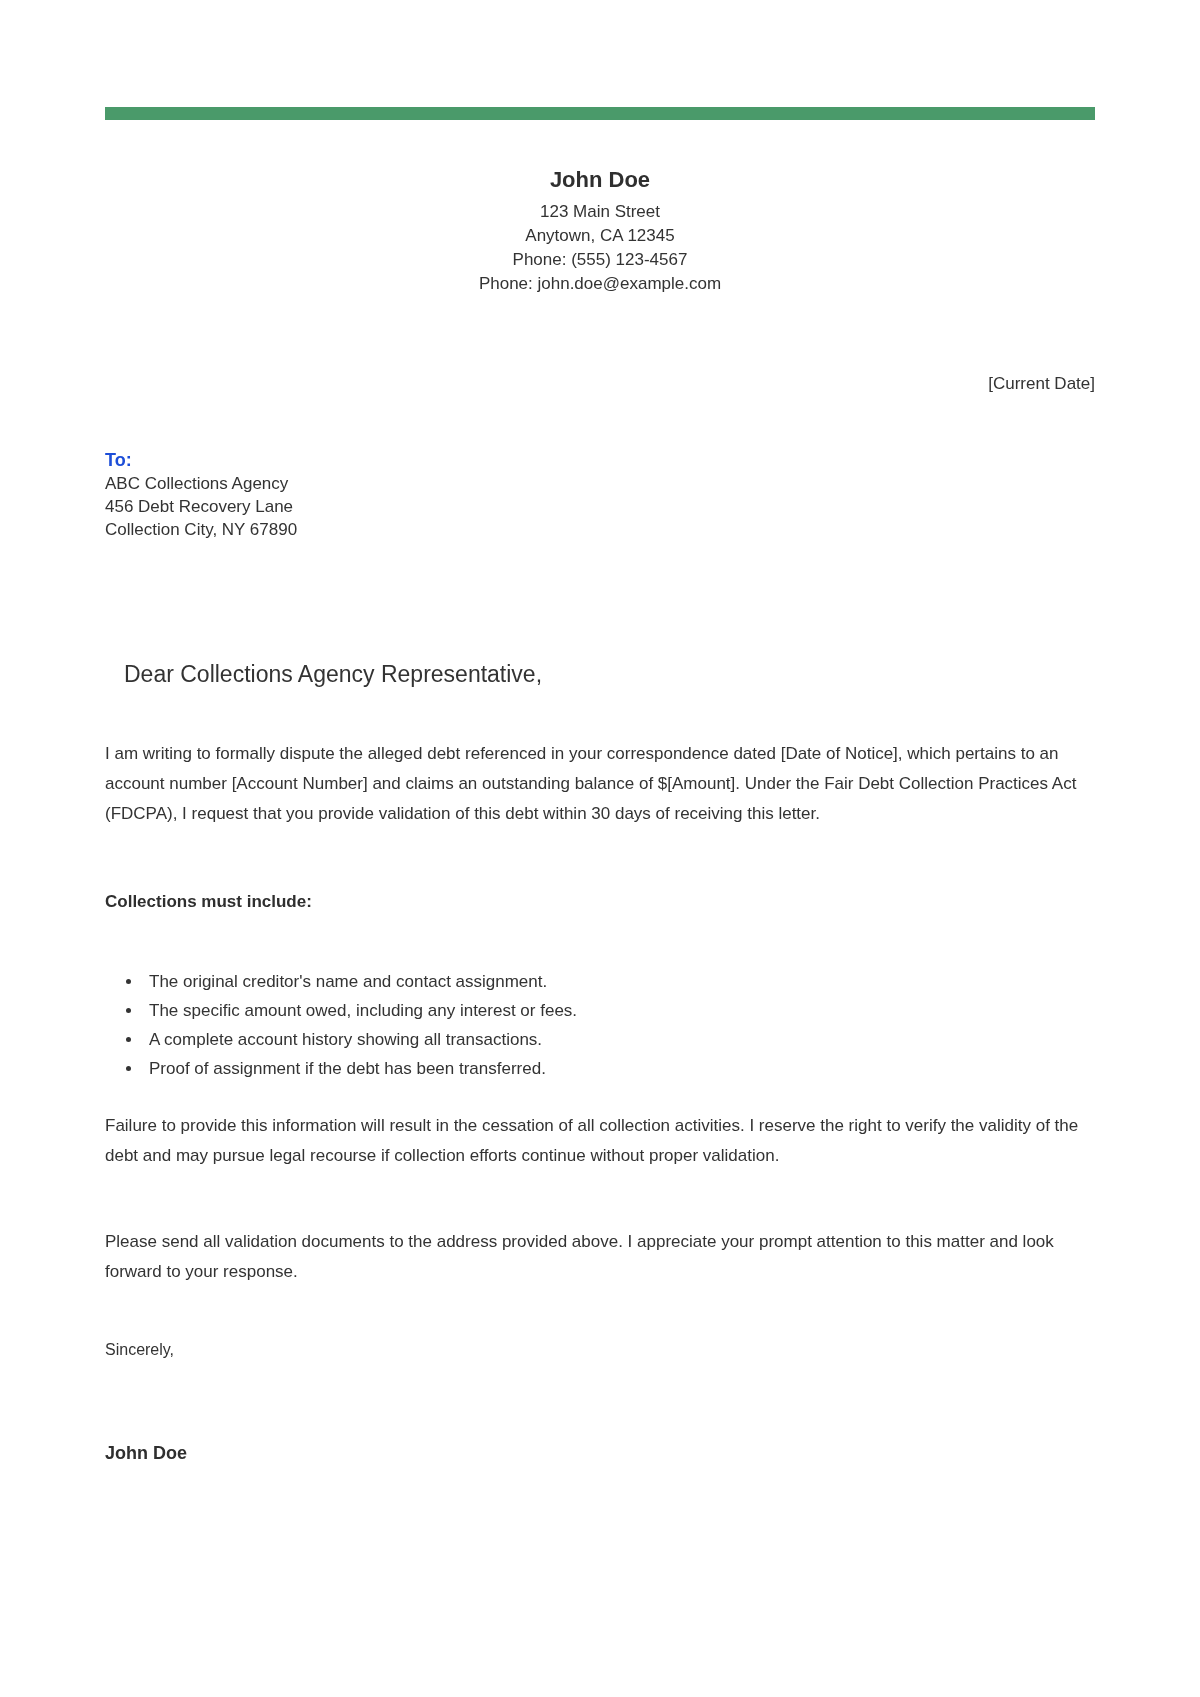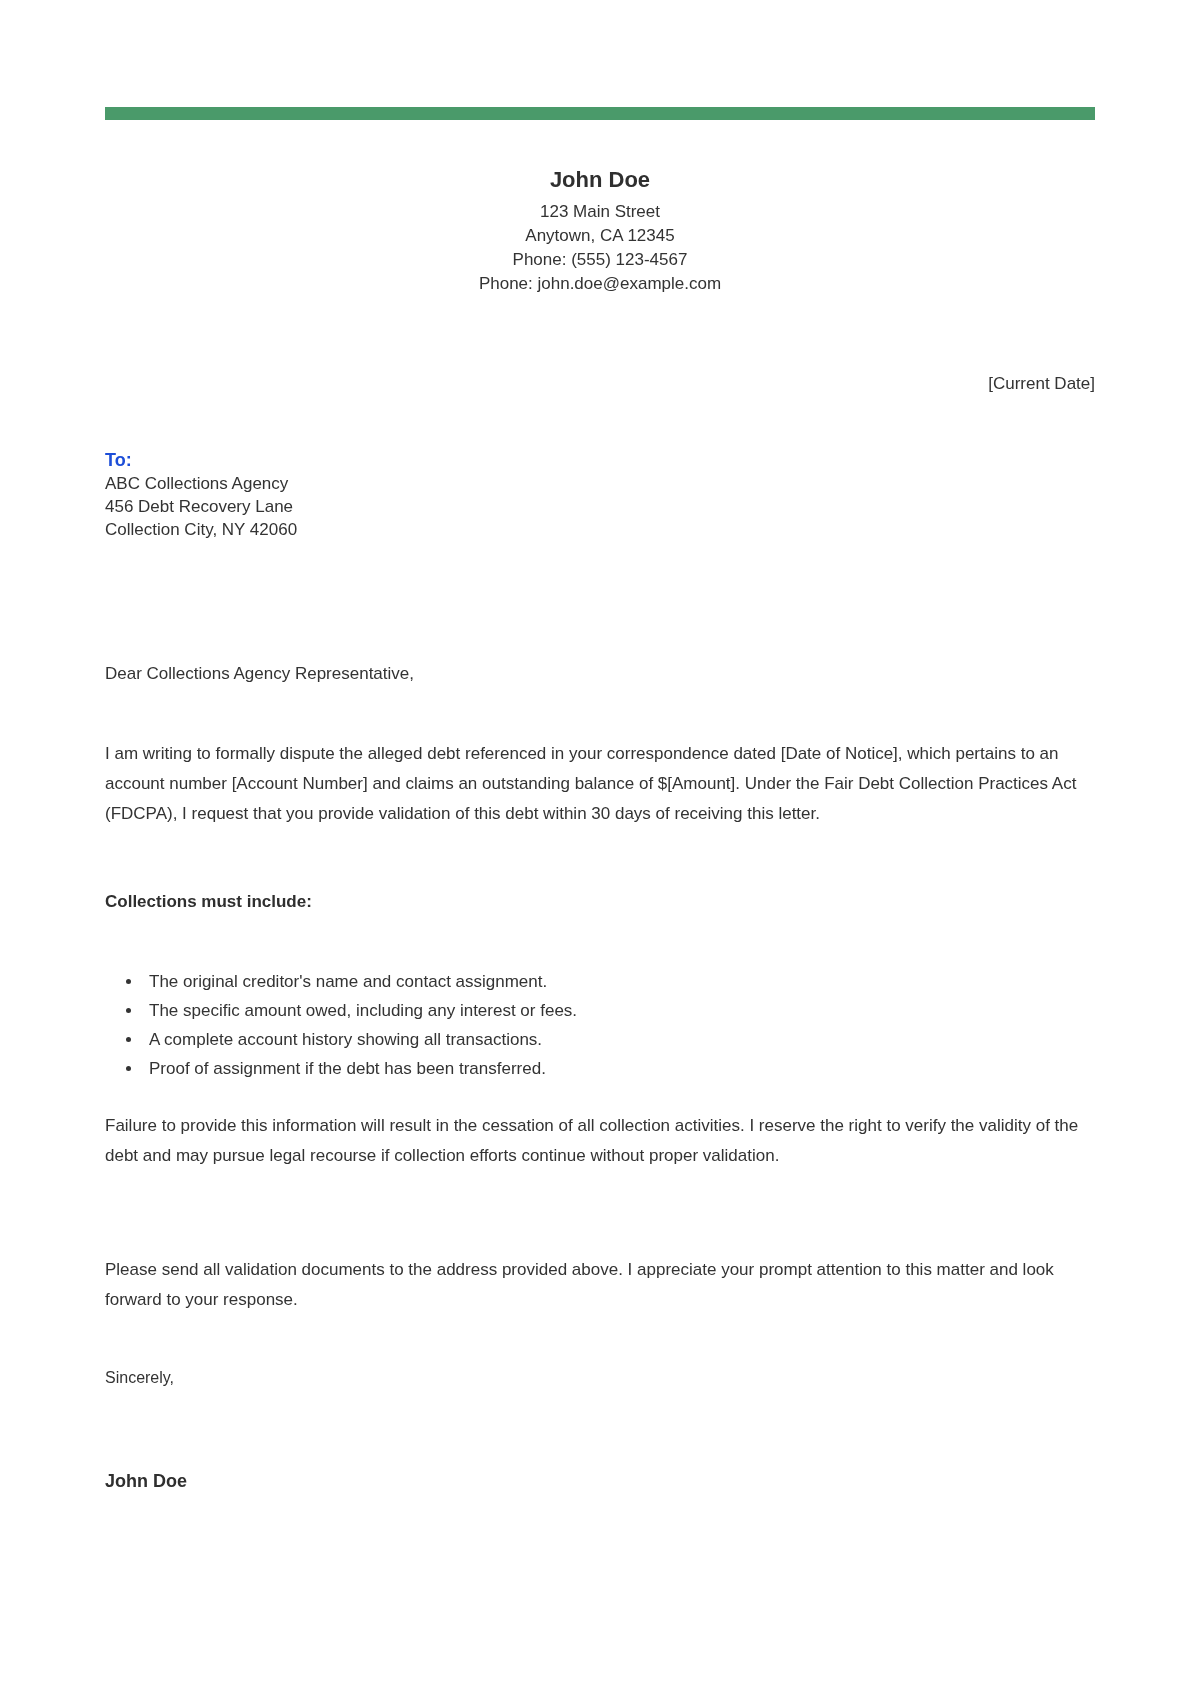--- a/index.html
+++ b/index.html
@@ -49,22 +49,23 @@
     font-weight: 700;
     line-height: 24px;
     color: #1d4ed8;
   }
   .recipient {
     font-size: 17px;
     line-height: 23px;
   }
   .salutation {
     margin-top: 118px;
-    font-size: 17px;
+    font-size: 23px;
     line-height: 30px;
+    margin-left: 19px;
   }
   .para {
     font-size: 17px;
     line-height: 30px;
     text-align: left;
   }
   .para-1 { margin-top: 50px; }
   .list-heading {
     margin-top: 58px;
     font-size: 17px;
@@ -76,21 +77,21 @@
     margin-top: 50px;
     padding-left: 38px;
     list-style: disc outside;
   }
   ul.validation-list li {
     font-size: 17px;
     line-height: 29px;
     padding-left: 6px;
   }
   .para-2 { margin-top: 28px; }
-  .para-3 { margin-top: 84px; }
+  .para-3 { margin-top: 56px; }
   .closing {
     margin-top: 48px;
     font-size: 16px;
     line-height: 30px;
   }
   .signature {
     margin-top: 74px;
     font-size: 18px;
     font-weight: 700;
     line-height: 28px;
@@ -112,21 +113,21 @@
     <div class="sender-line">Phone: john.doe@example.com</div>
   </div>
 
   <div class="date-line">[Current Date]</div>
 
   <div class="to-label">To:</div>
 
   <div class="recipient">
     <div>ABC Collections Agency</div>
     <div>456 Debt Recovery Lane</div>
-    <div>Collection City, NY 42060</div>
+    <div>Collection City, NY 67890</div>
   </div>
 
   <div class="salutation">Dear Collections Agency Representative,</div>
 
   <p class="para para-1">I am writing to formally dispute the alleged debt referenced in your correspondence dated [Date of Notice], which pertains to an account number [Account Number] and claims an outstanding balance of $[Amount]. Under the Fair Debt Collection Practices Act (FDCPA), I request that you provide validation of this debt within 30 days of receiving this letter.</p>
 
   <div class="list-heading">Collections must include:</div>
 
   <ul class="validation-list">
     <li>The original creditor's name and contact assignment.</li>

